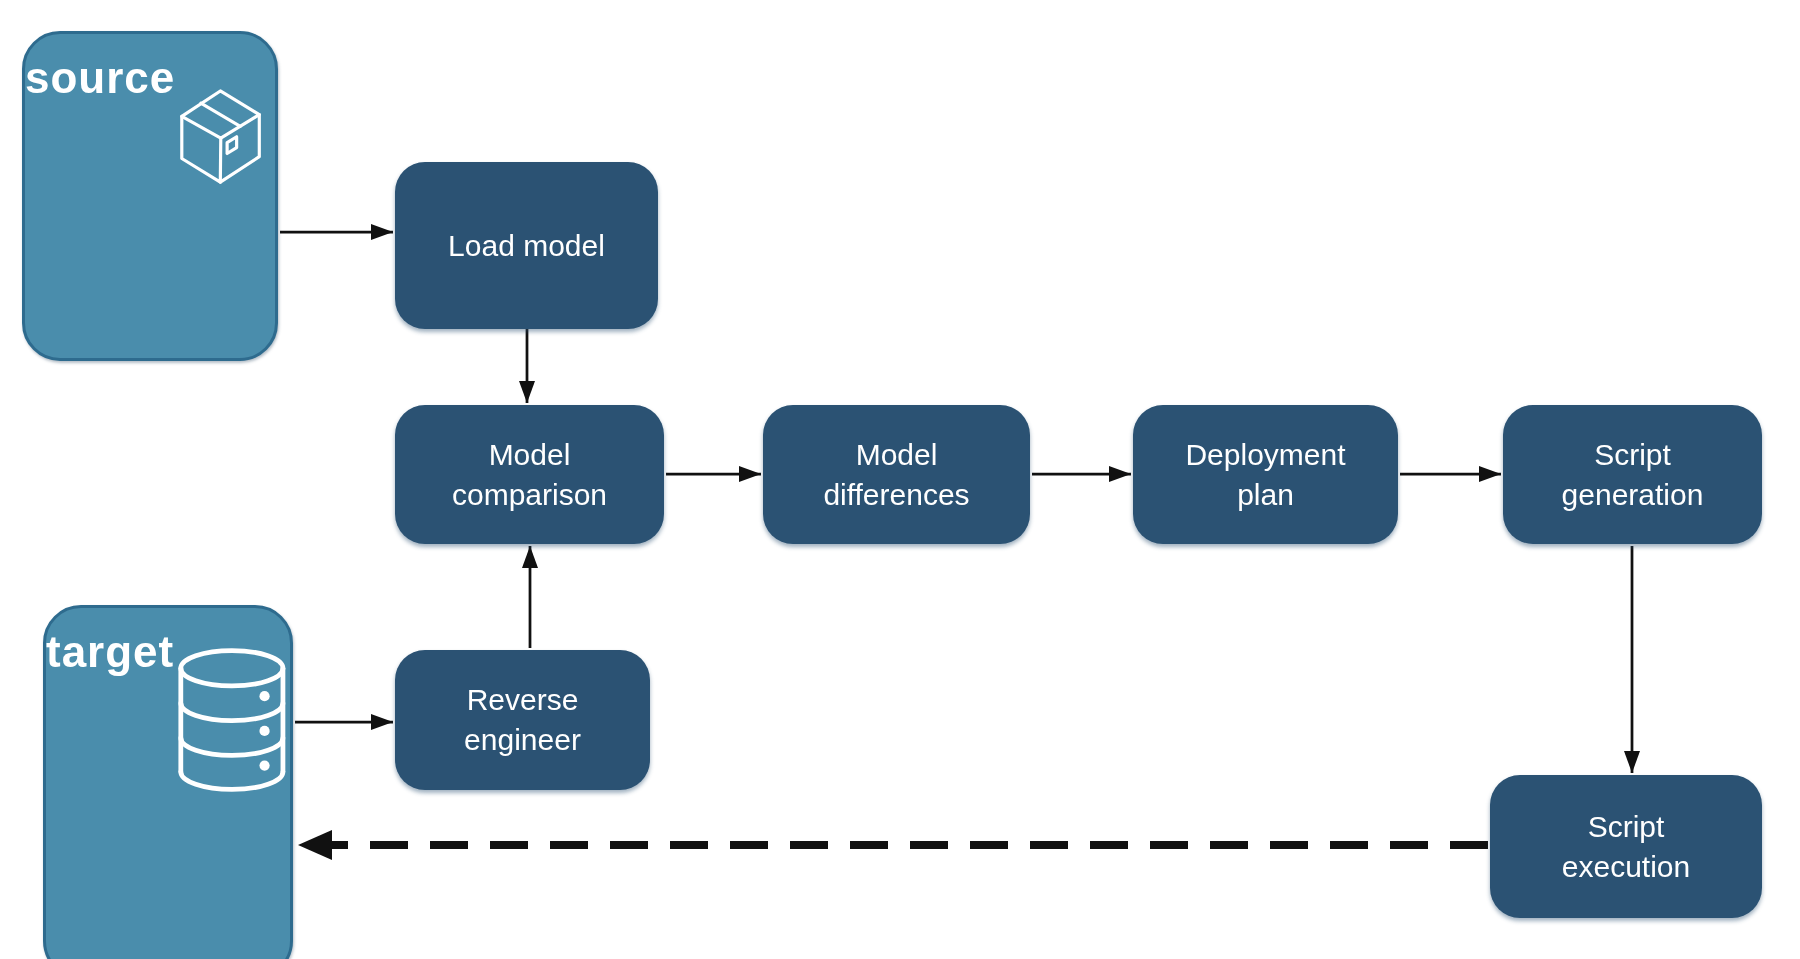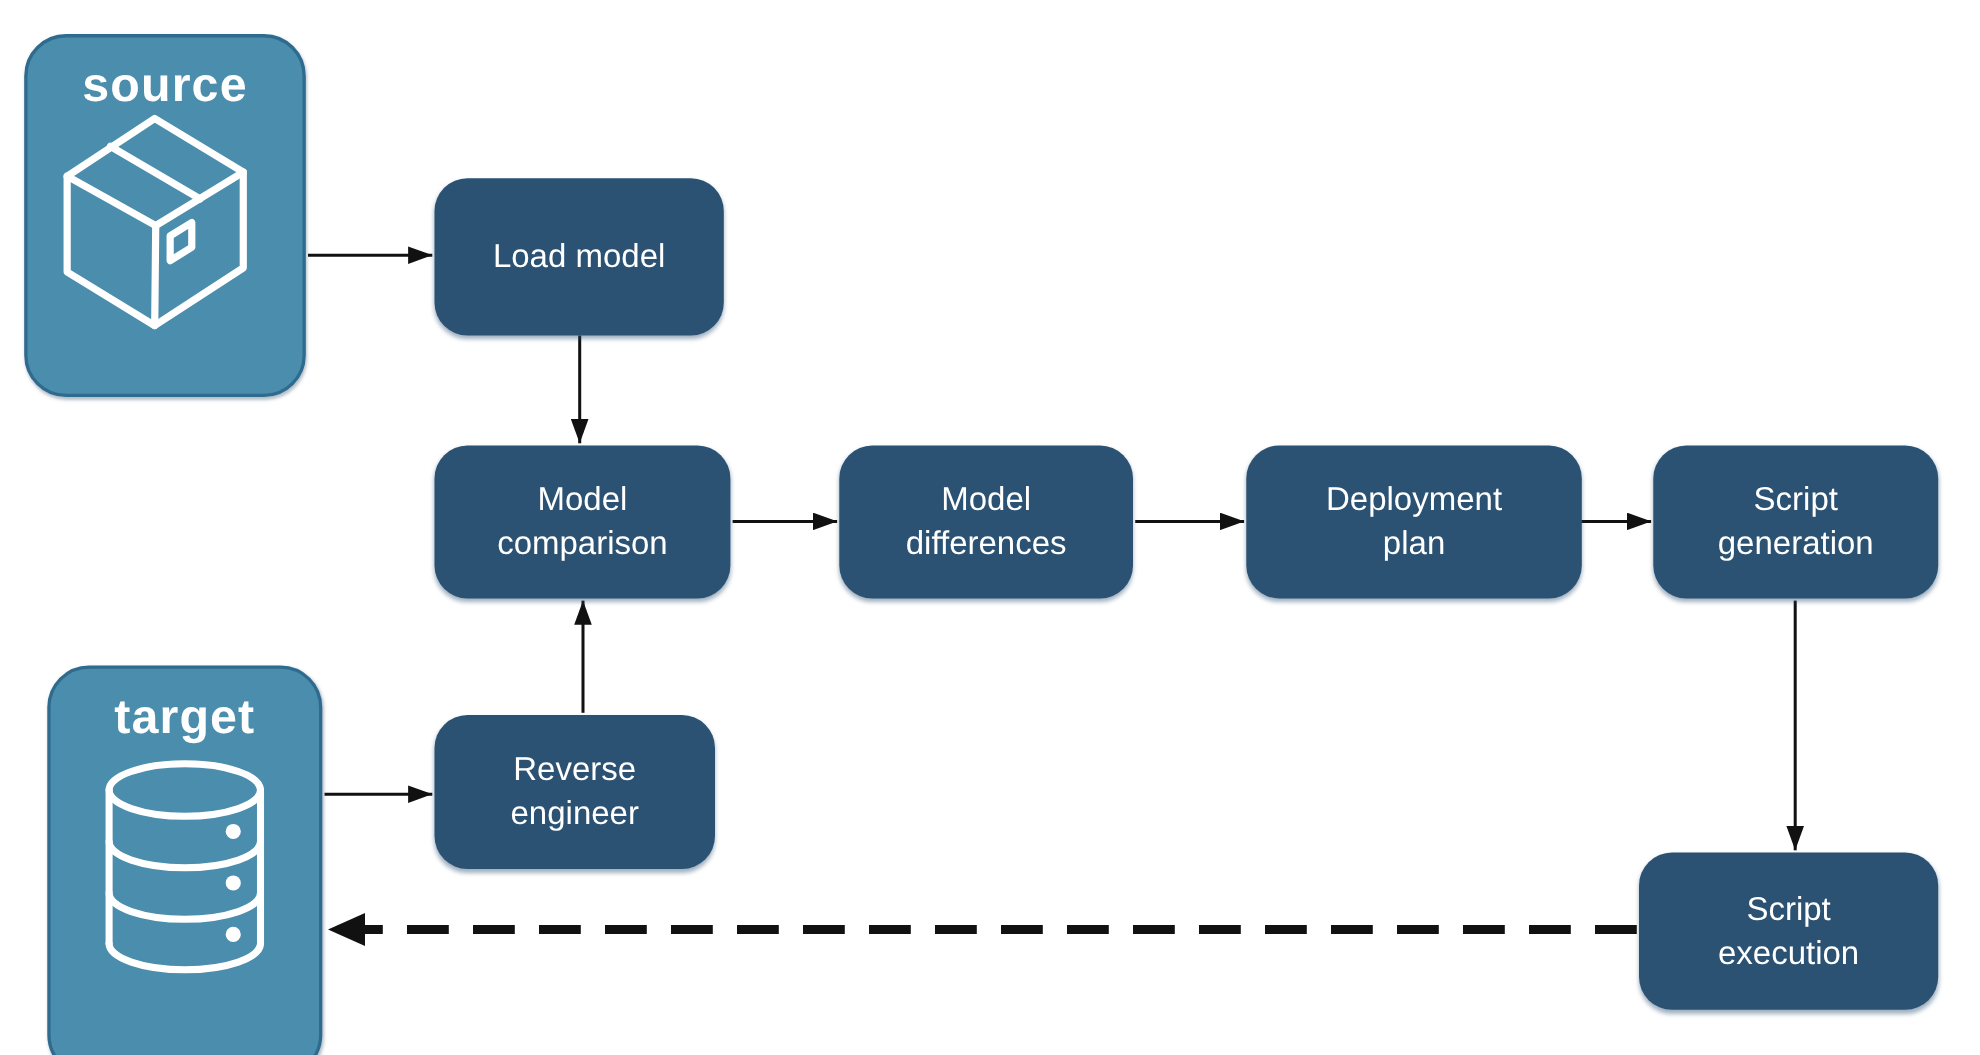--- a/index.html
+++ b/index.html
@@ -18,22 +18,21 @@
     pointer-events: none;
   }
   
   .entity {
     position: absolute;
     box-sizing: border-box;
     background: #4A8DAC;
     border: 3px solid #2E6B8E;
     border-radius: 38px;
     display: flex;
-    flex-direction: column;
-    align-items: center;
+    flex-direction: row;
     box-shadow: 1px 2px 3px rgba(40, 70, 95, 0.35);
   }
   #source-entity { left: 22px;  top: 31px;  width: 256px; height: 330px; }
   #target-entity { left: 43px;  top: 605px; width: 250px; height: 374px; }
   .entity-title {
     color: #ffffff;
     font-weight: bold;
     font-size: 44px;
     letter-spacing: 1px;
     margin-top: 20px;
@@ -54,24 +53,24 @@
     justify-content: center;
     box-shadow: 0 3px 4px rgba(44, 83, 116, 0.45);
   }
   .step-label {
     color: #ffffff;
     font-size: 30px;
     line-height: 1.32;
     text-align: center;
     white-space: pre-line;
   }
-  #step-load-model        { left: 395px;  top: 162px; width: 263px; height: 143px; align-items: center; }
+  #step-load-model        { left: 395px;  top: 162px; width: 263px; height: 167px; align-items: center; }
   #step-model-comparison  { left: 395px;  top: 405px; width: 269px; height: 139px; }
   #step-model-differences { left: 763px;  top: 405px; width: 267px; height: 139px; }
-  #step-deployment-plan   { left: 1133px; top: 405px; width: 305px; height: 139px; }
+  #step-deployment-plan   { left: 1133px; top: 405px; width: 265px; height: 139px; }
   #step-script-generation { left: 1503px; top: 405px; width: 259px; height: 139px; }
   #step-reverse-engineer  { left: 395px;  top: 650px; width: 255px; height: 140px; }
   #step-script-execution  { left: 1490px; top: 775px; width: 272px; height: 143px; }
 </style>
 </head>
 <body>
 
 <div id="canvas">
 
   <svg id="arrows" viewBox="0 0 1800 959" xmlns="http://www.w3.org/2000/svg">

